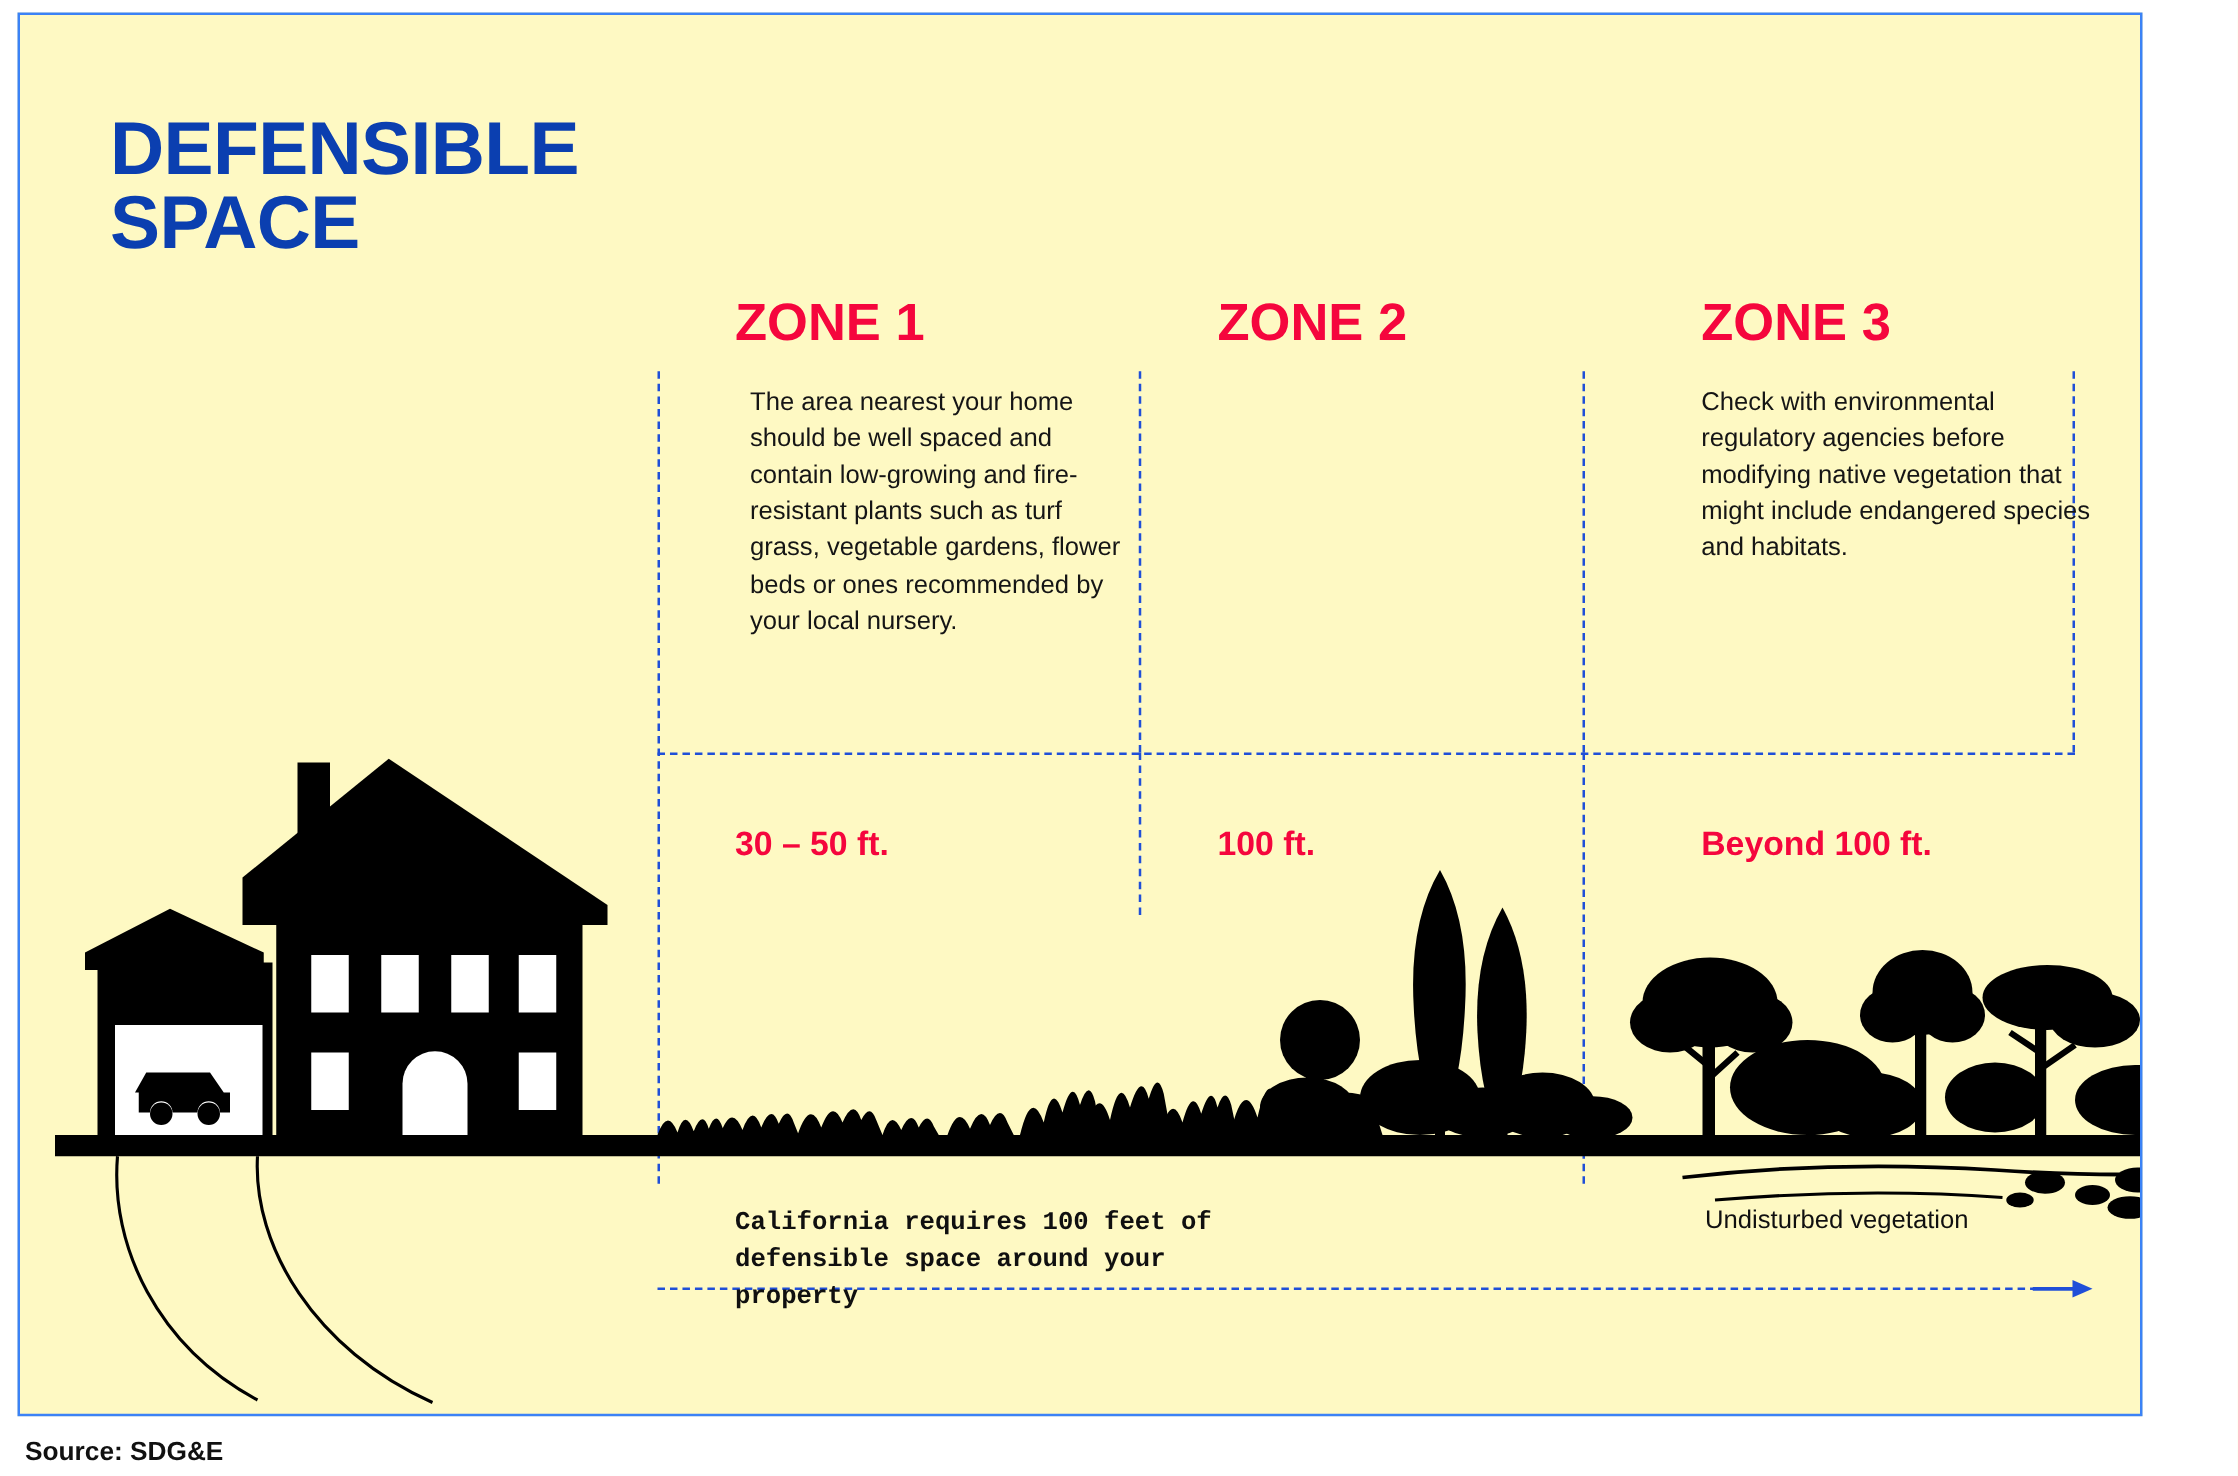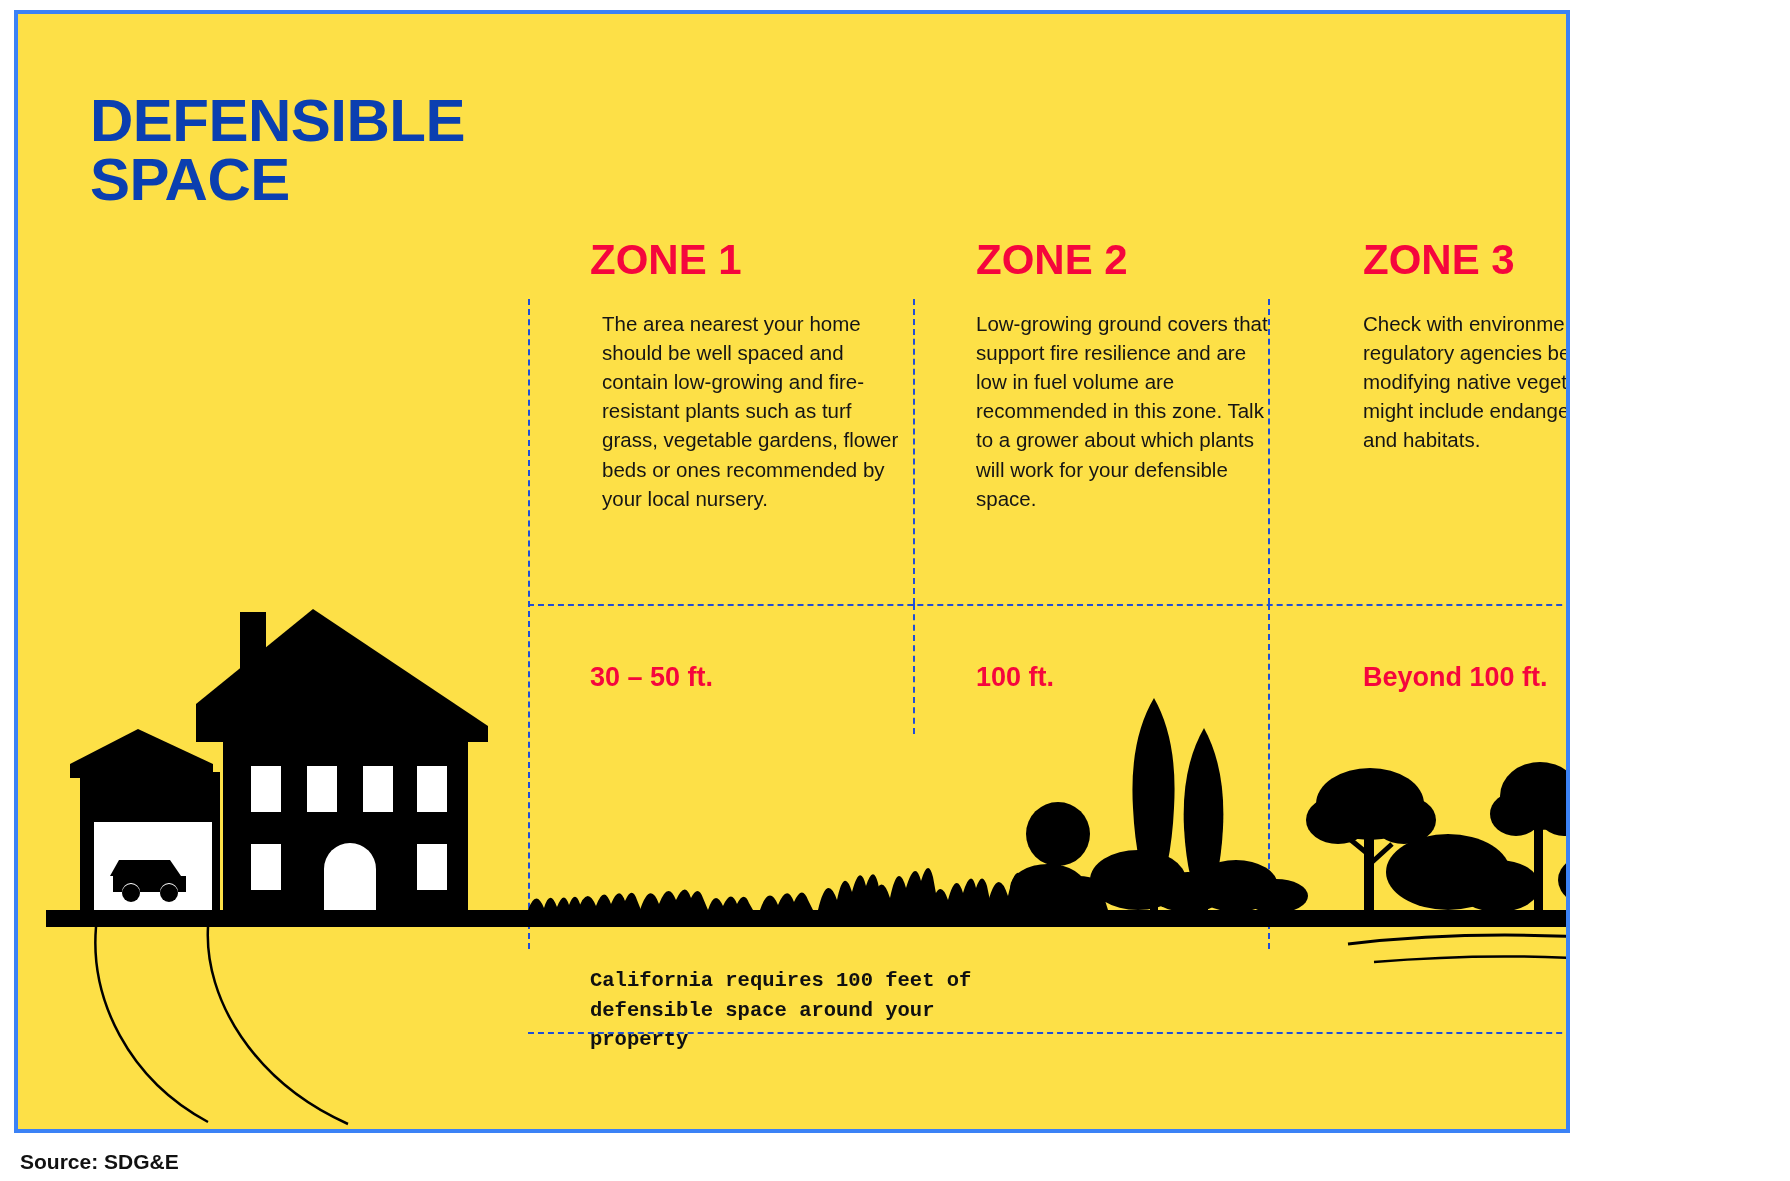--- a/index.html
+++ b/index.html
@@ -5,24 +5,24 @@
   html,body{margin:0;padding:0;background:#ffffff;}
   body{font-family:"Liberation Sans",sans-serif;}
   #page{
     position:relative;
     width:1790px;height:1181px;
     background:#ffffff;
     overflow:hidden;
   }
   #frame{
     position:absolute;left:14px;top:10px;
-    width:1556px;height:1123px;
-    border:4px solid #3b82f6;
+    width:1700px;height:1123px;
+    border:2px solid #3b82f6;
     box-sizing:border-box;
-    background:#fde047;
+    background:#fef9c3;
     overflow:hidden;
   }
   
   .title{
     position:absolute;left:72px;top:78px;
     width:470px;
     color:#0b3fb0;
     font-weight:bold;
     font-size:60px;
     line-height:0.98;
@@ -111,29 +111,29 @@
     </svg>
 
     <div class="title">DEFENSIBLE
 SPACE</div>
 
     <div class="zone-head" style="left:572px;top:222px;">ZONE 1</div>
     <div class="zone-head" style="left:958px;top:222px;text-align:right;">ZONE 2</div>
     <div class="zone-head" style="left:1345px;top:222px;">ZONE 3</div>
 
     <div class="zone-body" style="left:572px;top:295px;width:300px;margin-left:12px;">The area nearest your home should be well spaced and contain low-growing and fire-resistant plants such as turf grass, vegetable gardens, flower beds or ones recommended by your local nursery.</div>
-    <div class="zone-body" style="left:958px;top:295px;width:300px;">Low-growing ground covers that support fire resilience and are low in fuel volume are recommended in this zone. Talk to a grower about which plants will work for your defensible space.</div>
     <div class="zone-body" style="left:1345px;top:295px;width:322px;">Check with environmental regulatory agencies before modifying native vegetation that might include endangered species and habitats.</div>
 
     <div class="dist-head" style="left:572px;top:648px;">30 – 50 ft.</div>
     <div class="dist-head" style="left:958px;top:648px;">100 ft.</div>
     <div class="dist-head" style="left:1345px;top:648px;">Beyond 100 ft.</div>
 
 
     <div class="note" style="left:572px;top:952px;width:450px;">California requires 100 feet of defensible space around your property</div>
+    <div class="note-light" style="left:1348px;top:952px;width:400px;">Undisturbed vegetation</div>
 
     <svg id="scene" viewBox="0 0 1754 1123">
       <g fill="#000000">
 
         <rect x="28" y="896" width="1710" height="17"></rect>
 
         <g fill="none" stroke="#000000" stroke-width="2.5">
           <path d="M78 913 C72 985 110 1065 190 1108"></path>
           <path d="M190 913 C186 985 236 1068 330 1110"></path>
         </g>

